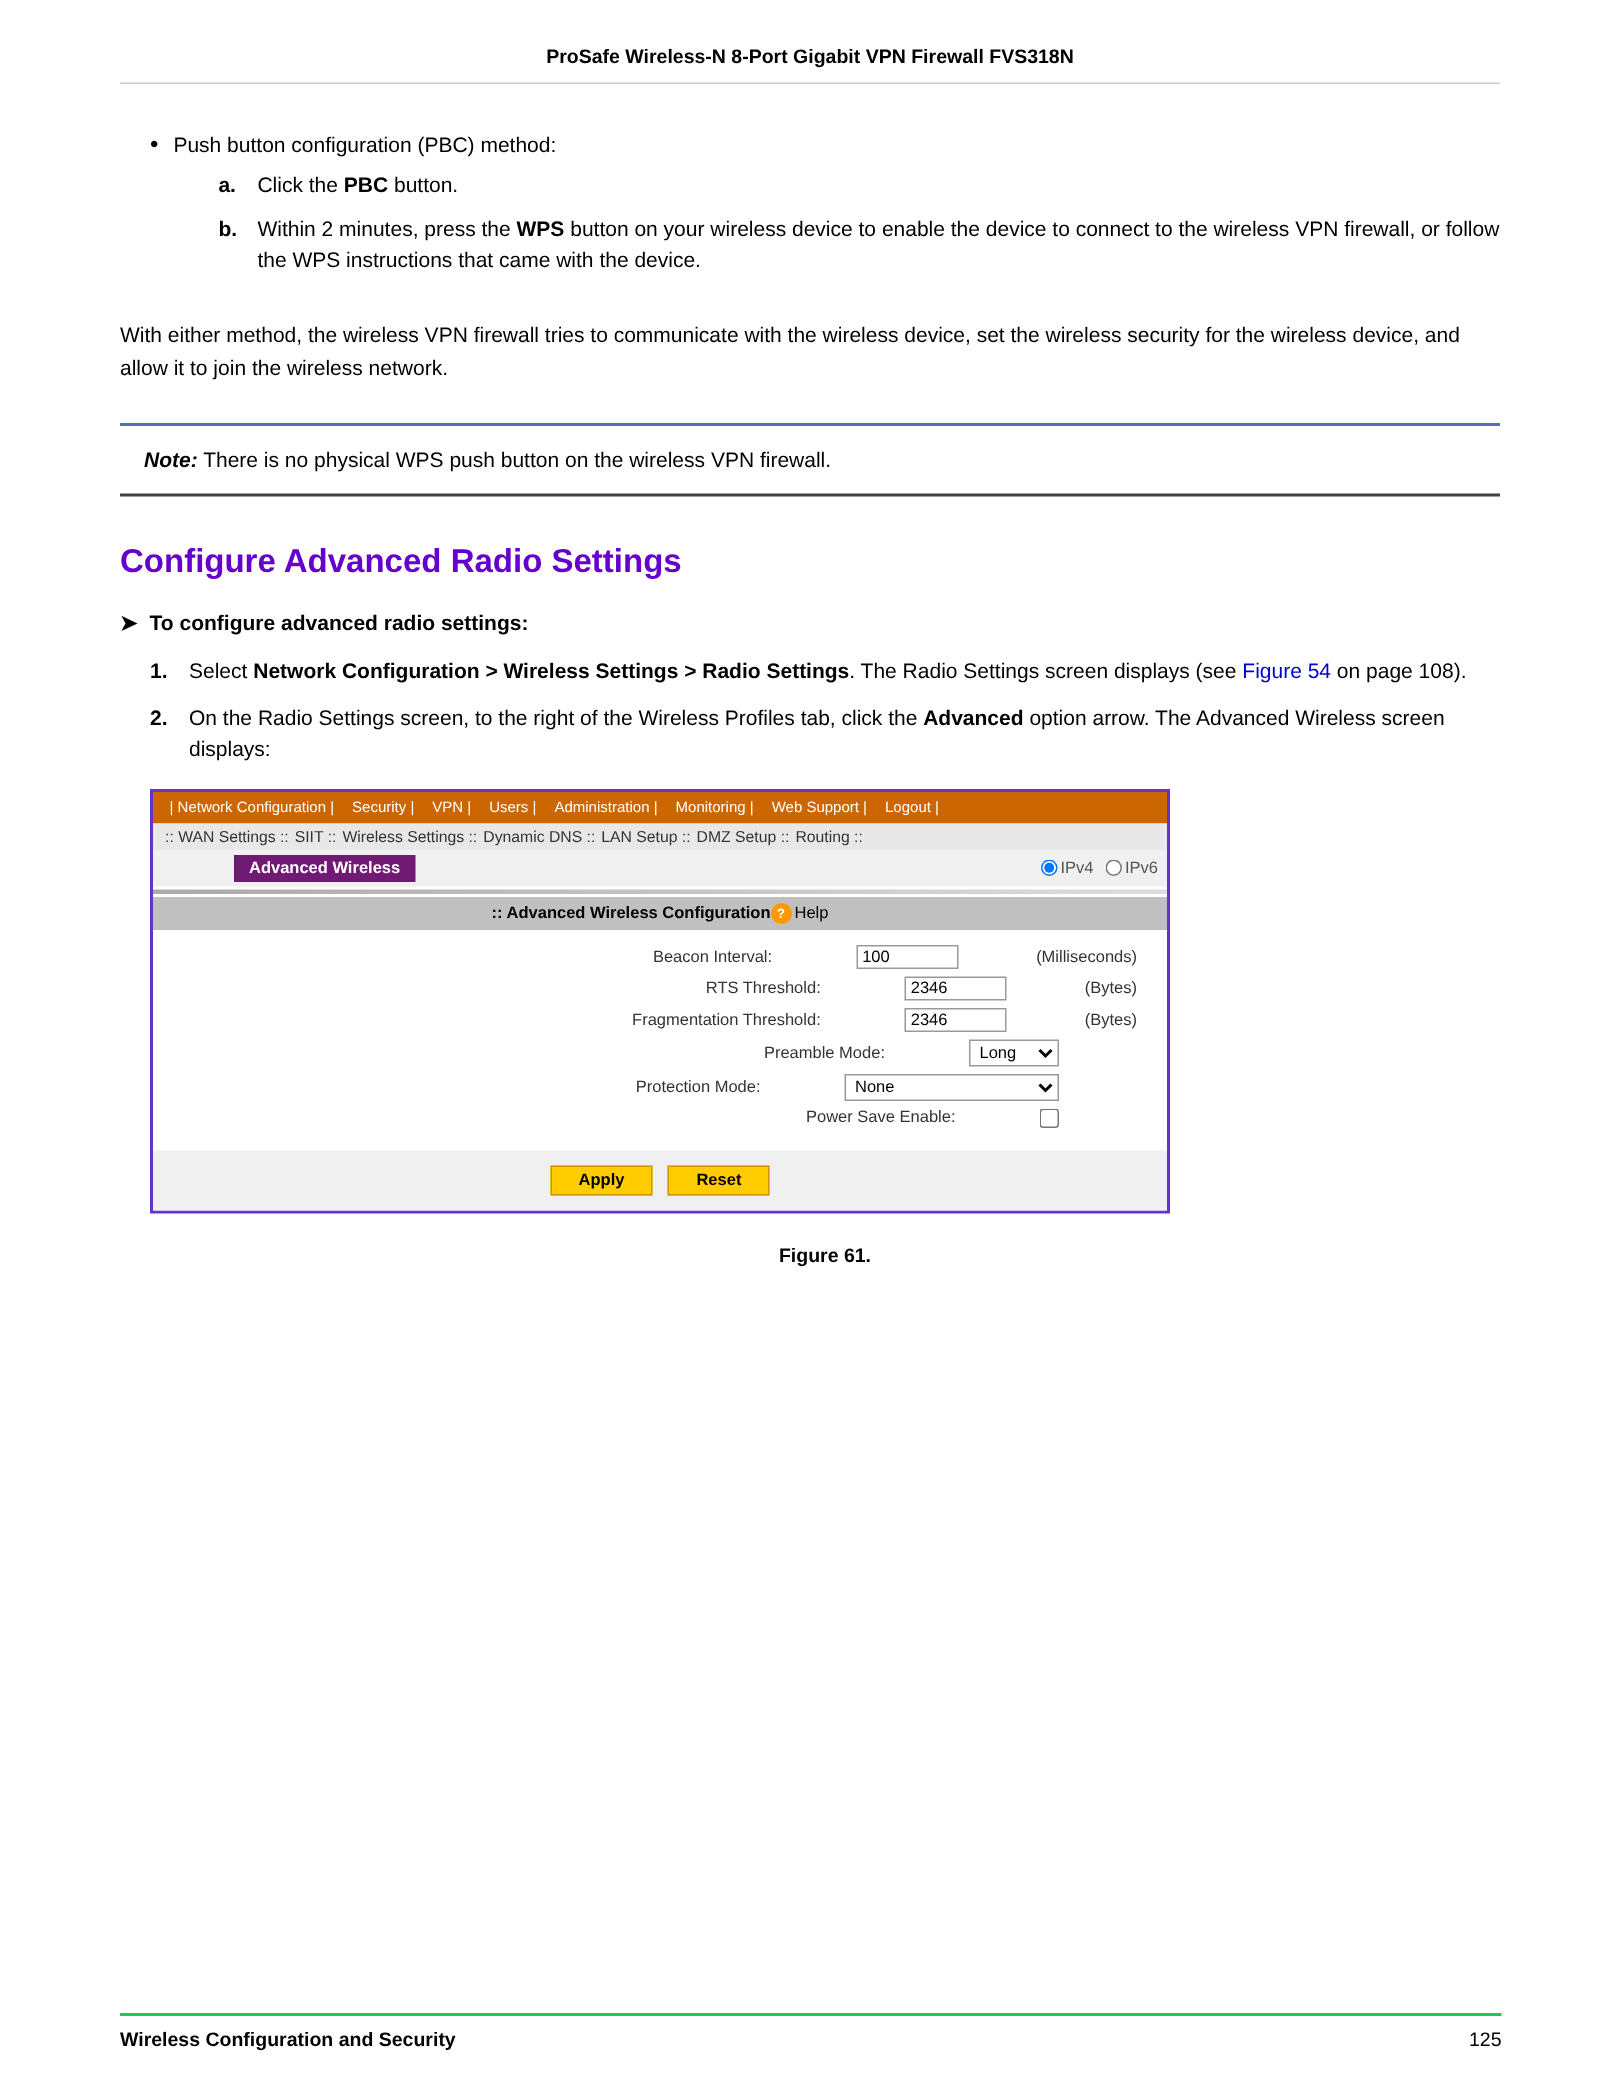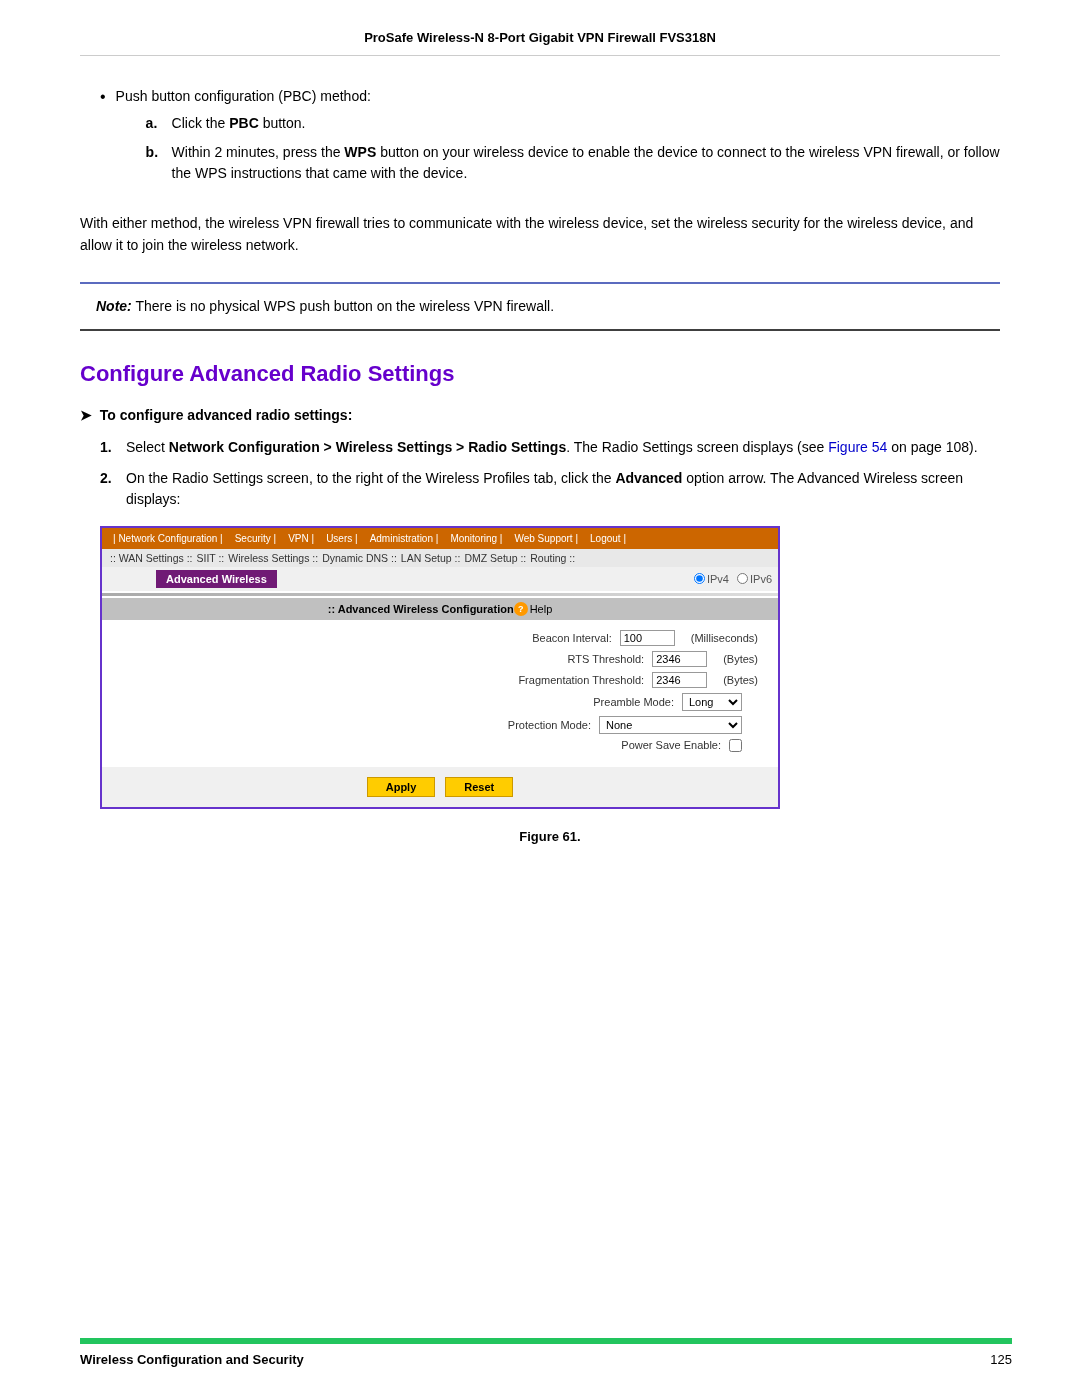--- a/index.html
+++ b/index.html
@@ -211,36 +211,37 @@
     }
     .ss-form-area {
       padding: 10px 20px;
       background: #fff;
     }
     .ss-form-row {
       display: flex;
       align-items: center;
       margin-bottom: 5px;
       justify-content: flex-end;
+      gap: 48px;
     }
     .ss-form-label {
       text-align: right;
       min-width: 200px;
       margin-right: 8px;
       font-size: 11px;
       color: #333;
     }
     .ss-form-input {
       border: 1px solid #999;
       padding: 1px 3px;
       font-size: 11px;
-      width: 55px;
+      width: 68px;
     }
     .ss-form-unit {
-      margin-left: 16px;
+      margin-left: 4px;
       font-size: 11px;
       color: #333;
     }
     .ss-form-select {
       border: 1px solid #999;
       font-size: 11px;
       padding: 1px 2px;
       background: #fff;
     }
     .ss-form-checkbox {
@@ -274,25 +275,25 @@
     }
     .figure-label {
       font-weight: bold;
       font-size: 13px;
       margin-top: 6px;
       margin-left: 20px;
       margin-bottom: 20px;
       text-align: center;
     }
     .footer-area {
-      border-top: 6px solid #22c55e;
+      border-top: 2px solid #22c55e;
       position: absolute;
       bottom: 30px;
       left: 80px;
-      right: 68px;
+      right: 79px;
       padding-top: 8px;
       display: flex;
       justify-content: space-between;
       align-items: center;
     }
     .footer-text {
       font-weight: bold;
       font-size: 13px;
     }
     .footer-page {

